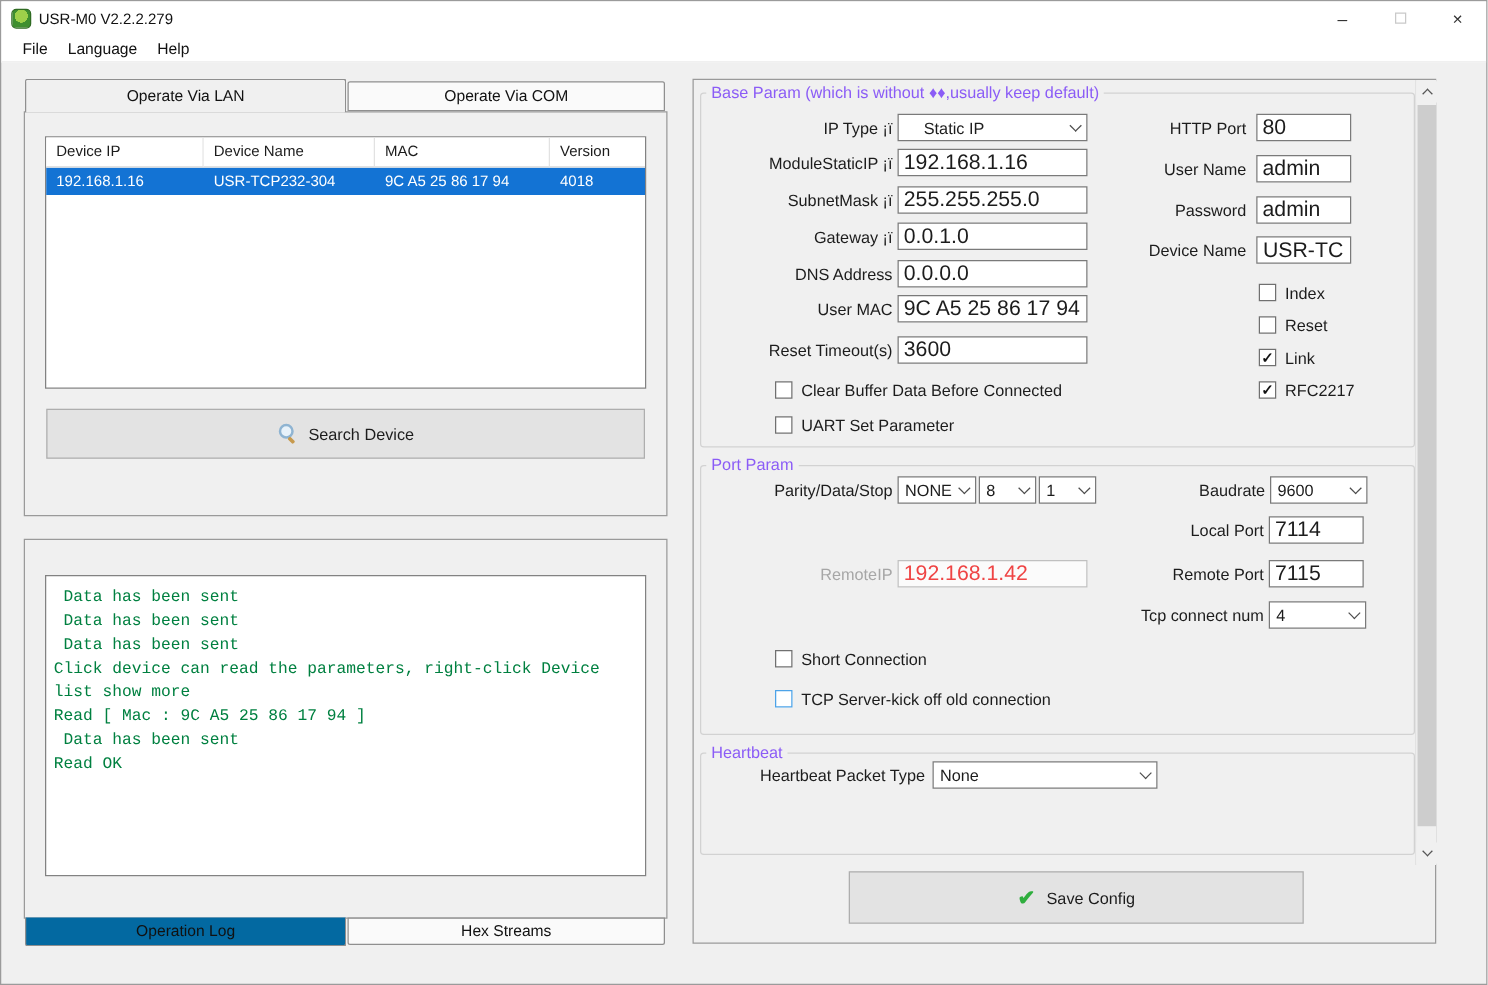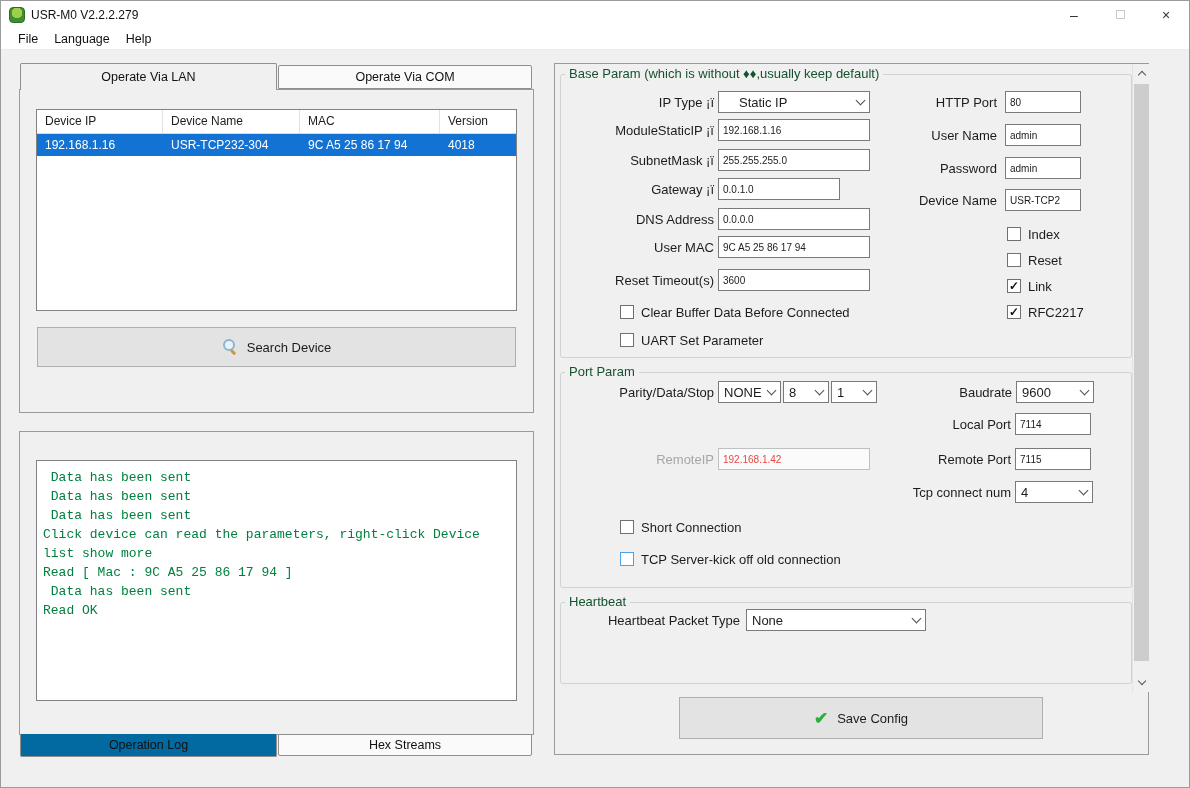--- a/index.html
+++ b/index.html
@@ -39,26 +39,26 @@
   .big-btn{position:absolute;background:#e3e3e3;border:1px solid #aeaeae;display:flex;align-items:center;justify-content:center;font-size:13px;color:#1c1c1c;gap:9px;}
   .mag-icon{position:relative;width:16px;height:16px;}
   .mag-icon::before{content:"";position:absolute;left:1px;top:0;width:8px;height:8px;border:2px solid #8fb4d2;border-radius:50%;background:#e8f2fa;}
   .mag-icon::after{content:"";position:absolute;left:10px;top:10px;width:6px;height:3px;background:#c79a4e;border-radius:1px;transform:rotate(45deg);transform-origin:0 0;}
   .check-glyph{color:#2fae3e;font-size:17px;font-weight:bold;line-height:1;}
   
   .log-box{position:absolute;left:35px;top:459px;width:481px;height:241px;background:#ffffff;border:1px solid #828282;
     font-family:"Liberation Mono","DejaVu Sans Mono",monospace;font-size:13px;color:#008040;line-height:19px;padding:7px 6px;white-space:pre;overflow:hidden;}
   
   .group{position:absolute;border:1px solid #d2d2d2;border-radius:3px;}
-  .legend{position:absolute;top:-9px;left:4px;background:#f0f0f0;padding:0 4px;font-size:13px;color:#14532d;white-space:nowrap;}
+  .legend{position:absolute;top:-9px;left:4px;background:#f0f0f0;padding:0 4px;font-size:13px;color:#8b5cf6;white-space:nowrap;}
   
   .frow{position:absolute;display:flex;align-items:center;height:22px;}
   .flabel{text-align:right;font-size:13px;color:#1c1c1c;white-space:nowrap;}
   .flabel.disabled{color:#a6a6a6;}
-  input.fi{height:22px;border:1px solid #7a7a7a;background:#ffffff;font-family:"Liberation Sans",sans-serif;font-size:10px;color:#1c1c1c;padding:0 4px;}
+  input.fi{height:22px;border:1px solid #7a7a7a;background:#ffffff;font-family:"Liberation Sans",sans-serif;font-size:17px;color:#1c1c1c;padding:0 4px;}
   input.fi.disabled{color:#ef4444;border-color:#c0c0c0;background:#fbfbfb;}
   .select{height:22px;border:1px solid #7a7a7a;background:#ffffff;display:flex;align-items:center;justify-content:space-between;padding:0 5px 0 5px;font-size:13px;color:#1c1c1c;}
   .chev{width:7px;height:7px;border-right:1.6px solid #4d4d4d;border-bottom:1.6px solid #4d4d4d;transform:rotate(45deg);margin-top:-4px;flex:0 0 auto;margin-left:4px;}
   
   .cb-box{width:14px;height:14px;border:1px solid #707070;background:#ffffff;display:inline-flex;align-items:center;justify-content:center;font-size:12px;color:#111;flex:0 0 auto;}
   .cb-box.blue{border-color:#4da3e8;}
   .cb-box.checked::after{content:"✓";font-weight:bold;line-height:1;}
   .cb-label{margin-left:7px;font-size:13px;color:#1c1c1c;white-space:nowrap;}
   
   .scrollbar{position:absolute;width:17px;background:#f0f0f0;border-left:1px solid #e2e2e2;}
@@ -143,21 +143,21 @@
     <div class="frow" style="left:10px;top:55px;">
       <span class="flabel" style="width:149px;">ModuleStaticIP ¡ï</span>
       <input class="fi" style="width: 152px; margin-left: 4px;" readonly="" value="192.168.1.16">
     </div>
     <div class="frow" style="left:10px;top:85px;">
       <span class="flabel" style="width:149px;">SubnetMask ¡ï</span>
       <input class="fi" style="width: 152px; margin-left: 4px;" readonly="" value="255.255.255.0">
     </div>
     <div class="frow" style="left:10px;top:114px;">
       <span class="flabel" style="width:149px;">Gateway ¡ï</span>
-      <input class="fi" style="width: 122px; margin-left: 4px;" readonly="" value="0.0.1.0">
+      <input class="fi" style="width: 152px; margin-left: 4px;" readonly="" value="0.0.1.0">
     </div>
     <div class="frow" style="left:10px;top:144px;">
       <span class="flabel" style="width:149px;">DNS Address</span>
       <input class="fi" style="width: 152px; margin-left: 4px;" readonly="" value="0.0.0.0">
     </div>
     <div class="frow" style="left:10px;top:172px;">
       <span class="flabel" style="width:149px;">User MAC</span>
       <input class="fi" style="width: 152px; margin-left: 4px;" readonly="" value="9C A5 25 86 17 94">
     </div>
     <div class="frow" style="left:10px;top:205px;">

